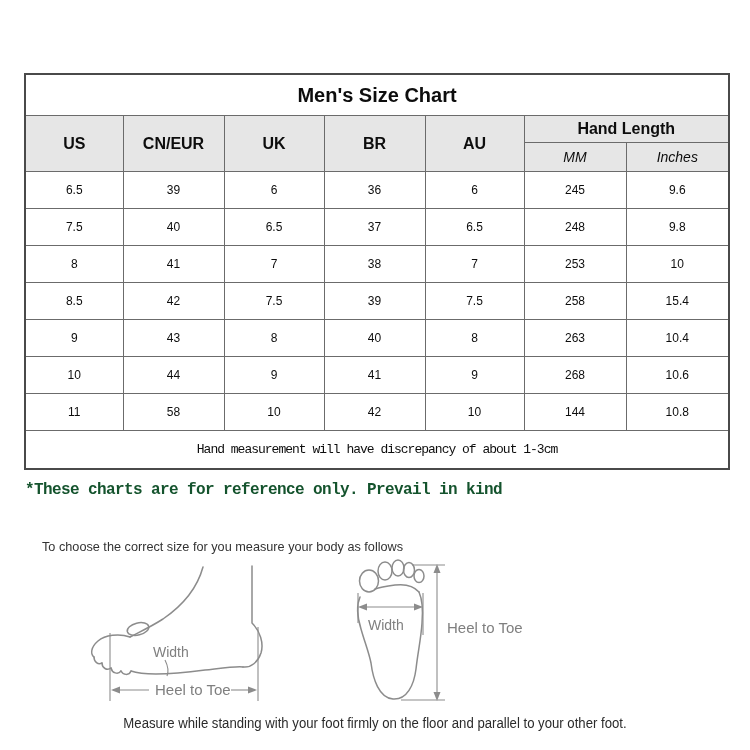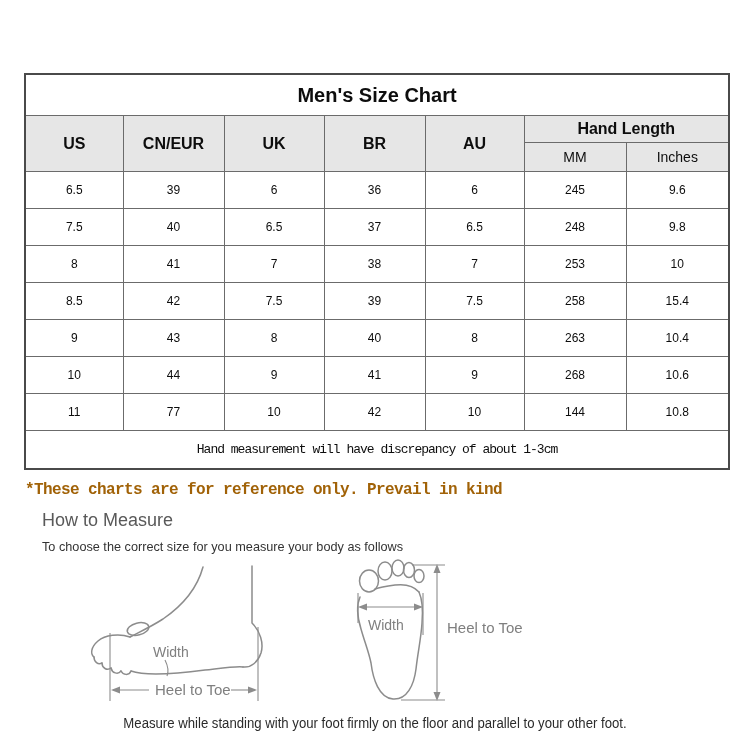--- a/index.html
+++ b/index.html
@@ -41,20 +41,21 @@
     background: #e6e6e6;
     font-size: 16px;
     font-weight: bold;
     height: 26px;
   }
   tr.sub-row th {
     background: #e6e6e6;
     font-size: 14px;
     font-weight: normal;
     height: 28px;
+    font-style: italic;
   }
   tbody td {
     height: 36px;
     font-size: 12px;
     background: #ffffff;
   }
   .note-cell {
     height: 37px;
     font-family: "Liberation Mono", monospace;
     font-size: 13px;
@@ -67,21 +68,21 @@
 
   
   .disclaimer {
     position: absolute;
     left: 25px;
     top: 453px;
     font-family: "Liberation Mono", monospace;
     font-weight: bold;
     font-size: 16px;
     letter-spacing: -0.6px;
-    color: #a16207;
+    color: #14532d;
     white-space: nowrap;
   }
   .htm-heading {
     position: absolute;
     left: 42px;
     top: 482px;
     font-size: 18px;
     color: #595959;
   }
   .htm-intro {
@@ -196,37 +197,36 @@
           <td>10</td>
           <td>44</td>
           <td>9</td>
           <td>41</td>
           <td>9</td>
           <td>268</td>
           <td>10.6</td>
         </tr>
         <tr>
           <td>11</td>
-          <td>77</td>
+          <td>58</td>
           <td>10</td>
           <td>42</td>
           <td>10</td>
           <td>144</td>
           <td>10.8</td>
         </tr>
       </tbody>
     <tfoot>
       <tr>
         <td class="note-cell" colspan="7">Hand measurement will have discrepancy of about 1-3cm</td>
       </tr>
     </tfoot>
   </table>
 
   <div class="disclaimer">*These charts are for reference only. Prevail in kind</div>
-  <div class="htm-heading">How to Measure</div>
   <div class="htm-intro">To choose the correct size for you measure your body as follows</div>
 
   <svg class="diag-side" width="220" height="152" viewBox="0 0 220 152">
 
     <path class="ln" d="M118,6 C112,28 97,45 78,58 C64,67 52,72 45,76"></path>
 
     <path class="ln" d="M45,76 C34,72 20,74 13,80 C6,86 5,93 9,96"></path>
 
     <path class="ln" d="M9,96 C9,101 13,104 17,102"></path>
     <path class="ln" d="M17,102 C17,107 22,110 26,107"></path>

